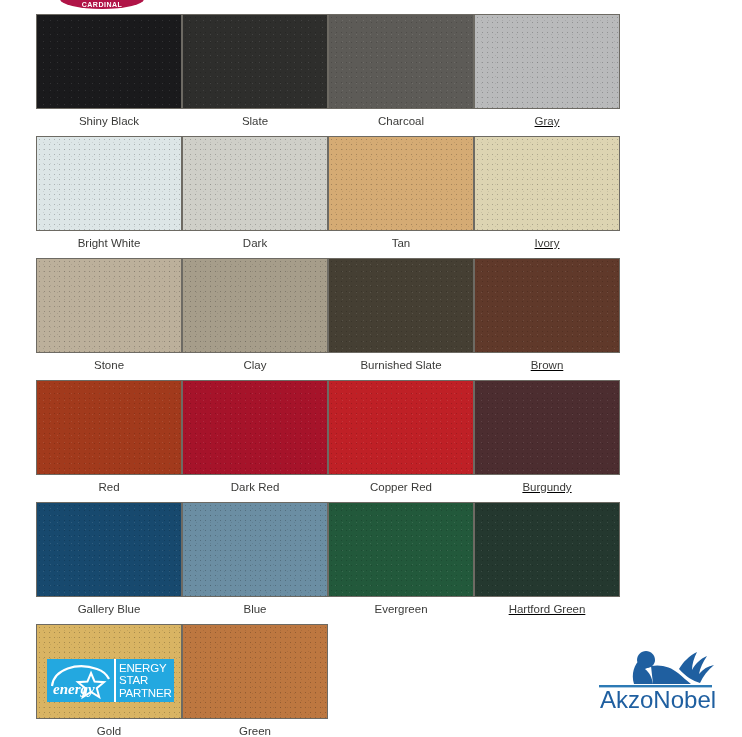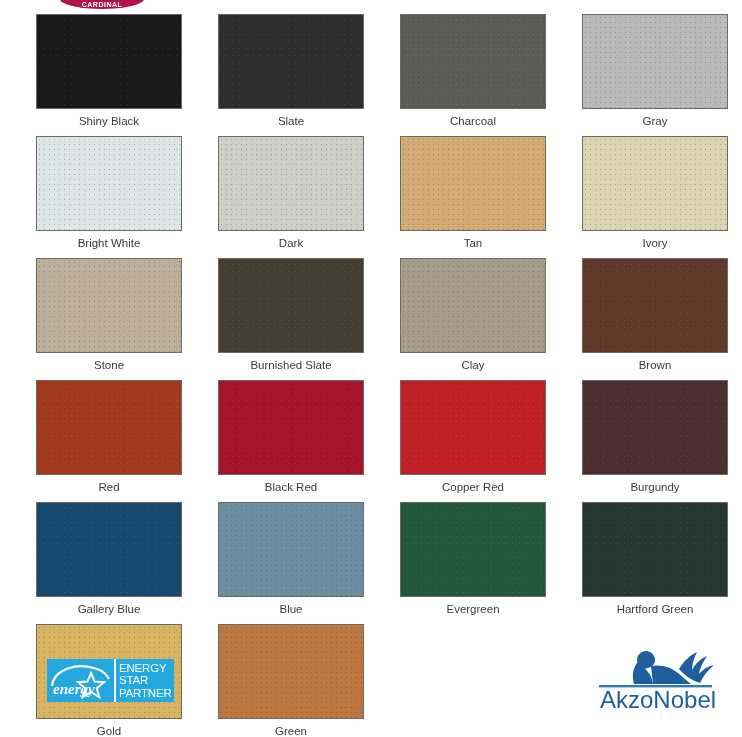--- a/index.html
+++ b/index.html
@@ -29,24 +29,23 @@
 
   
   .grid {
     position: absolute;
     left: 36px; top: 14px;
     width: 692px;
   }
   .row { display: flex; height: 122px; }
   .cell {
     width: 146px;
-    margin-right: 36px;
     display: flex; flex-direction: column; align-items: center;
   }
-  .cell:last-child { margin-right: 2px; }
+  .cell:last-child { margin-right: 2px; text-decoration: underline; }
 
   .swatch {
     width: 146px; height: 95px;
     border: 1px solid #6d6a63;
     position: relative;
     background-repeat: repeat;
     background-size: 6px 6px;
   }
   
   .swatch::after {
@@ -152,40 +151,40 @@
           <div class="swatch light" style="background: rgb(221, 212, 178);"></div>
           <div class="label">Ivory</div>
         </div>
       </div>
       <div class="row">
         <div class="cell">
           <div class="swatch light" style="background: rgb(188, 176, 155);"></div>
           <div class="label">Stone</div>
         </div>
         <div class="cell">
+          <div class="swatch light" style="background: rgb(166, 157, 138);"></div>
+          <div class="label">Clay</div>
+        </div>
+        <div class="cell">
           <div class="swatch" style="background: rgb(69, 63, 51);"></div>
           <div class="label">Burnished Slate</div>
         </div>
         <div class="cell">
-          <div class="swatch light" style="background: rgb(166, 157, 138);"></div>
-          <div class="label">Clay</div>
-        </div>
-        <div class="cell">
           <div class="swatch" style="background: rgb(96, 57, 42);"></div>
           <div class="label">Brown</div>
         </div>
       </div>
       <div class="row">
         <div class="cell">
           <div class="swatch" style="background: rgb(162, 58, 28);"></div>
           <div class="label">Red</div>
         </div>
         <div class="cell">
           <div class="swatch" style="background: rgb(166, 19, 42);"></div>
-          <div class="label">Black Red</div>
+          <div class="label">Dark Red</div>
         </div>
         <div class="cell">
           <div class="swatch" style="background: rgb(191, 32, 38);"></div>
           <div class="label">Copper Red</div>
         </div>
         <div class="cell">
           <div class="swatch" style="background: rgb(76, 45, 48);"></div>
           <div class="label">Burgundy</div>
         </div>
       </div>

